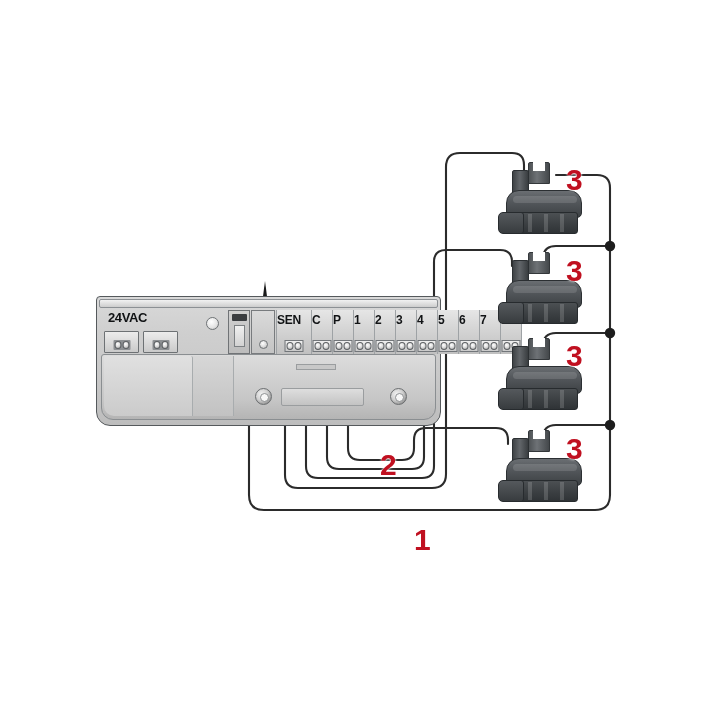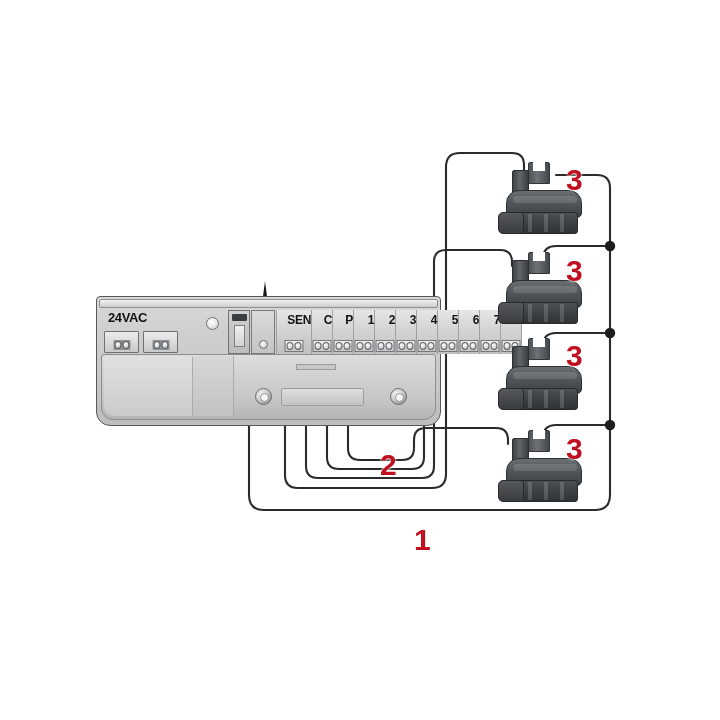--- a/index.html
+++ b/index.html
@@ -214,21 +214,21 @@
     left: 180px; top: 14px;
     height: 44px;
     display: flex;
   }
   .lt-cell {
     position: relative;
     height: 44px;
     box-sizing: border-box;
     display: flex;
     flex-direction: column;
-    align-items: flex-end;
+    align-items: flex-start;
     border-right: 1px solid #9ea2a5;
     background: linear-gradient(180deg,#e6e6e6 0%, #d6d6d6 40%, #c0c0c0 100%);
   }
   .lt-cell:first-child { border-left: 1px solid #9ea2a5; }
   .lt-cap {
     font-size: 12px;
     font-weight: bold;
     color: #111315;
     line-height: 18px;
     padding-top: 1px;

